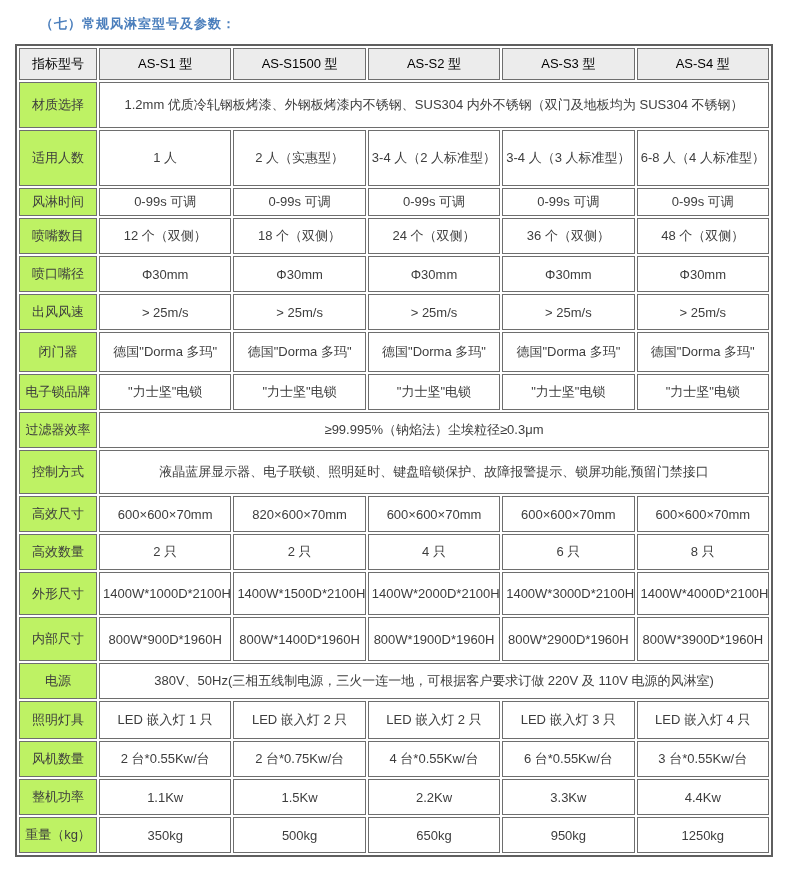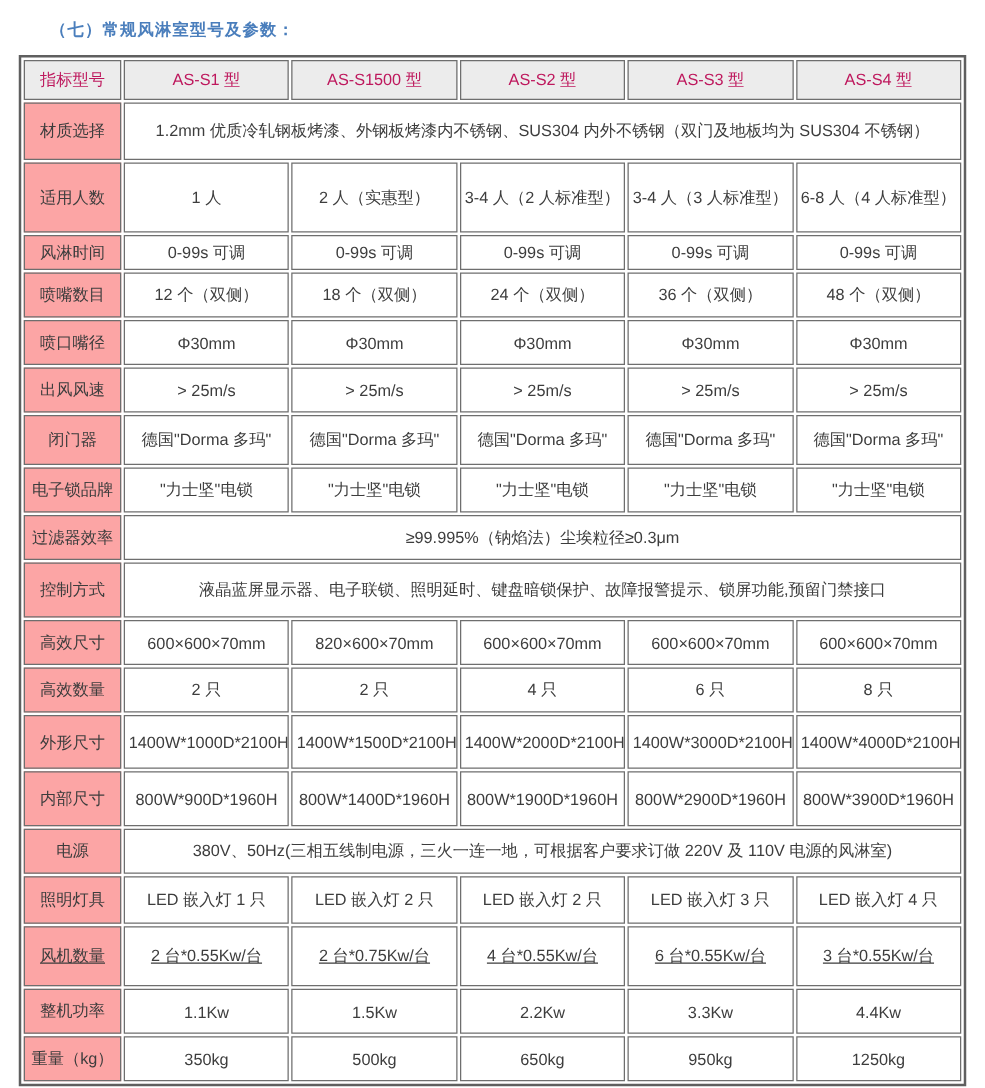--- a/index.html
+++ b/index.html
@@ -31,24 +31,24 @@
     vertical-align:middle;
     font-size:13px;
     font-weight:normal;
     padding:4px 3px;
     background:#ffffff;
     overflow:hidden;
   }
   .spec-table th {
     background:#ececec;
     height:32px;
-    color:#be185d;
+    color:#000000;
   }
   .spec-table td.row-label {
-    background:#fca5a5;
+    background:#bef264;
   }
   .spec-table td.span-cell { padding-left:8px; padding-right:8px; }
 </style>
 </head>
 <body>
 
 <div class="page-title">（七）常规风淋室型号及参数：</div>
 
 <table class="spec-table">
   <colgroup>
@@ -175,21 +175,21 @@
         <td colspan="5" class="span-cell">380V、50Hz(三相五线制电源，三火一连一地，可根据客户要求订做 220V 及 110V 电源的风淋室)</td>
       </tr>
       <tr style="height: 38px;">
         <td class="row-label">照明灯具</td>
         <td>LED 嵌入灯 1 只</td>
         <td>LED 嵌入灯 2 只</td>
         <td>LED 嵌入灯 2 只</td>
         <td>LED 嵌入灯 3 只</td>
         <td>LED 嵌入灯 4 只</td>
       </tr>
-      <tr style="height: 48px; text-decoration: underline;">
+      <tr style="height: 36px;">
         <td class="row-label">风机数量</td>
         <td>2 台*0.55Kw/台</td>
         <td>2 台*0.75Kw/台</td>
         <td>4 台*0.55Kw/台</td>
         <td>6 台*0.55Kw/台</td>
         <td>3 台*0.55Kw/台</td>
       </tr>
       <tr style="height: 36px;">
         <td class="row-label">整机功率</td>
         <td>1.1Kw</td>

